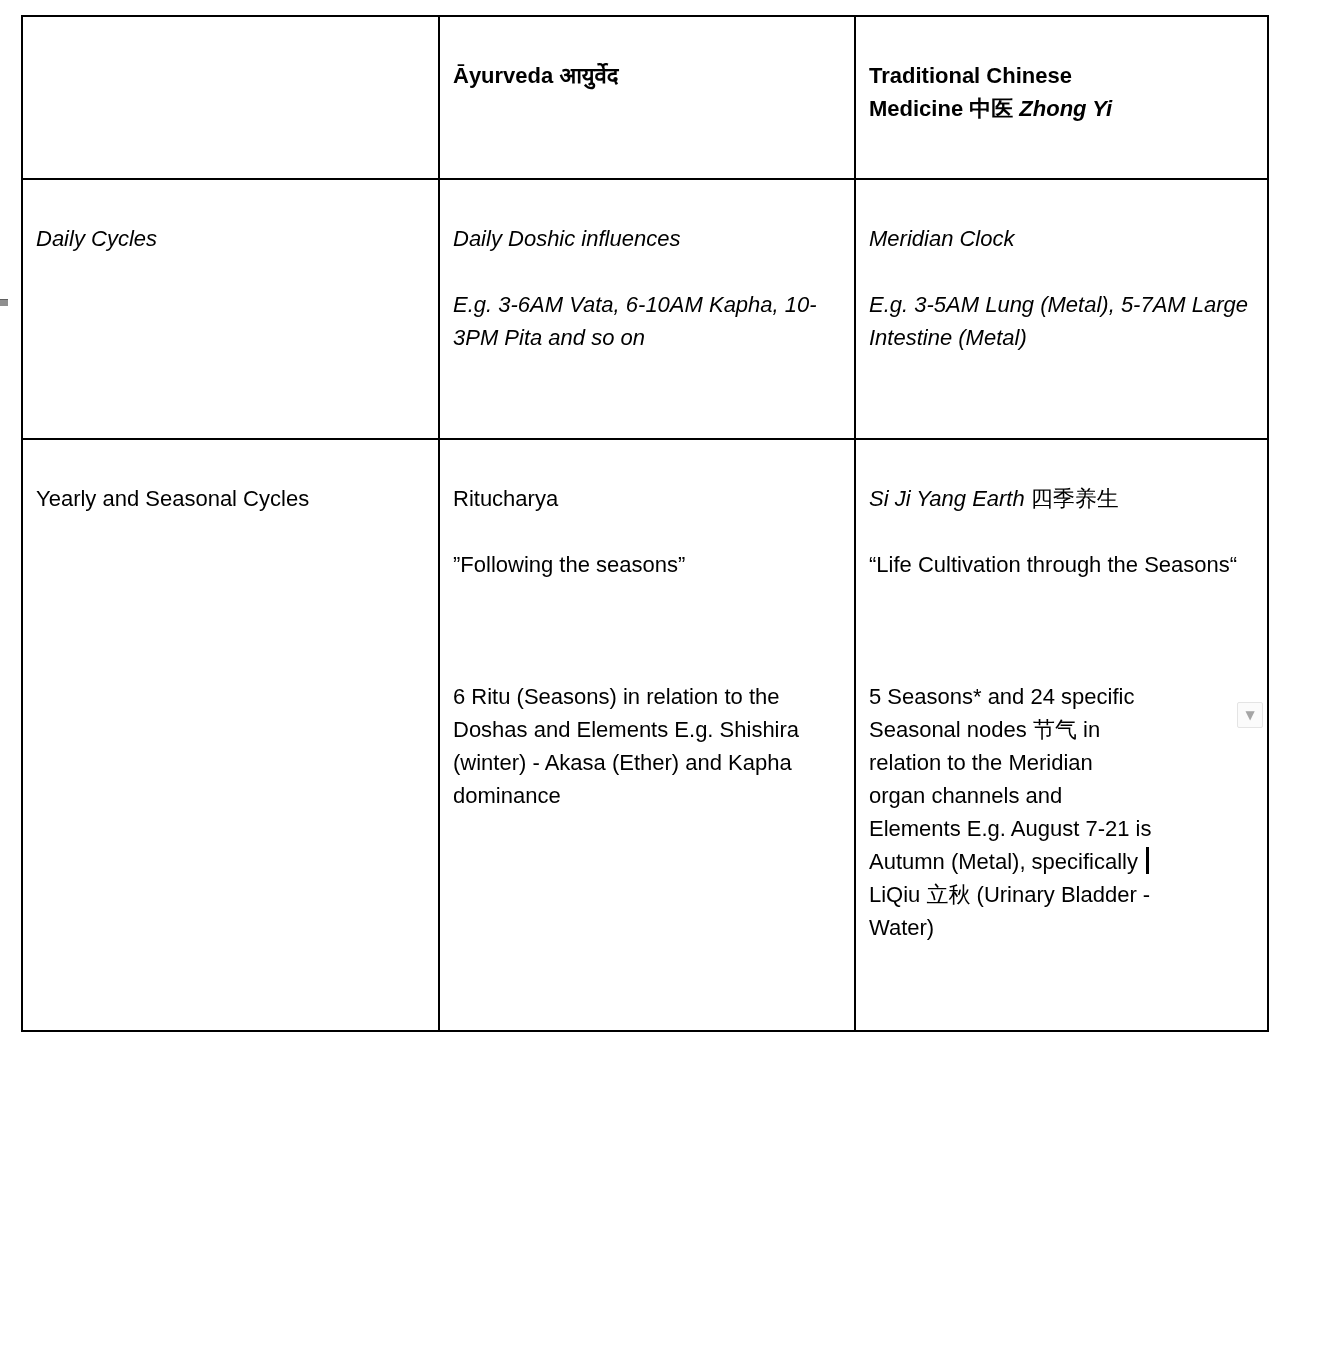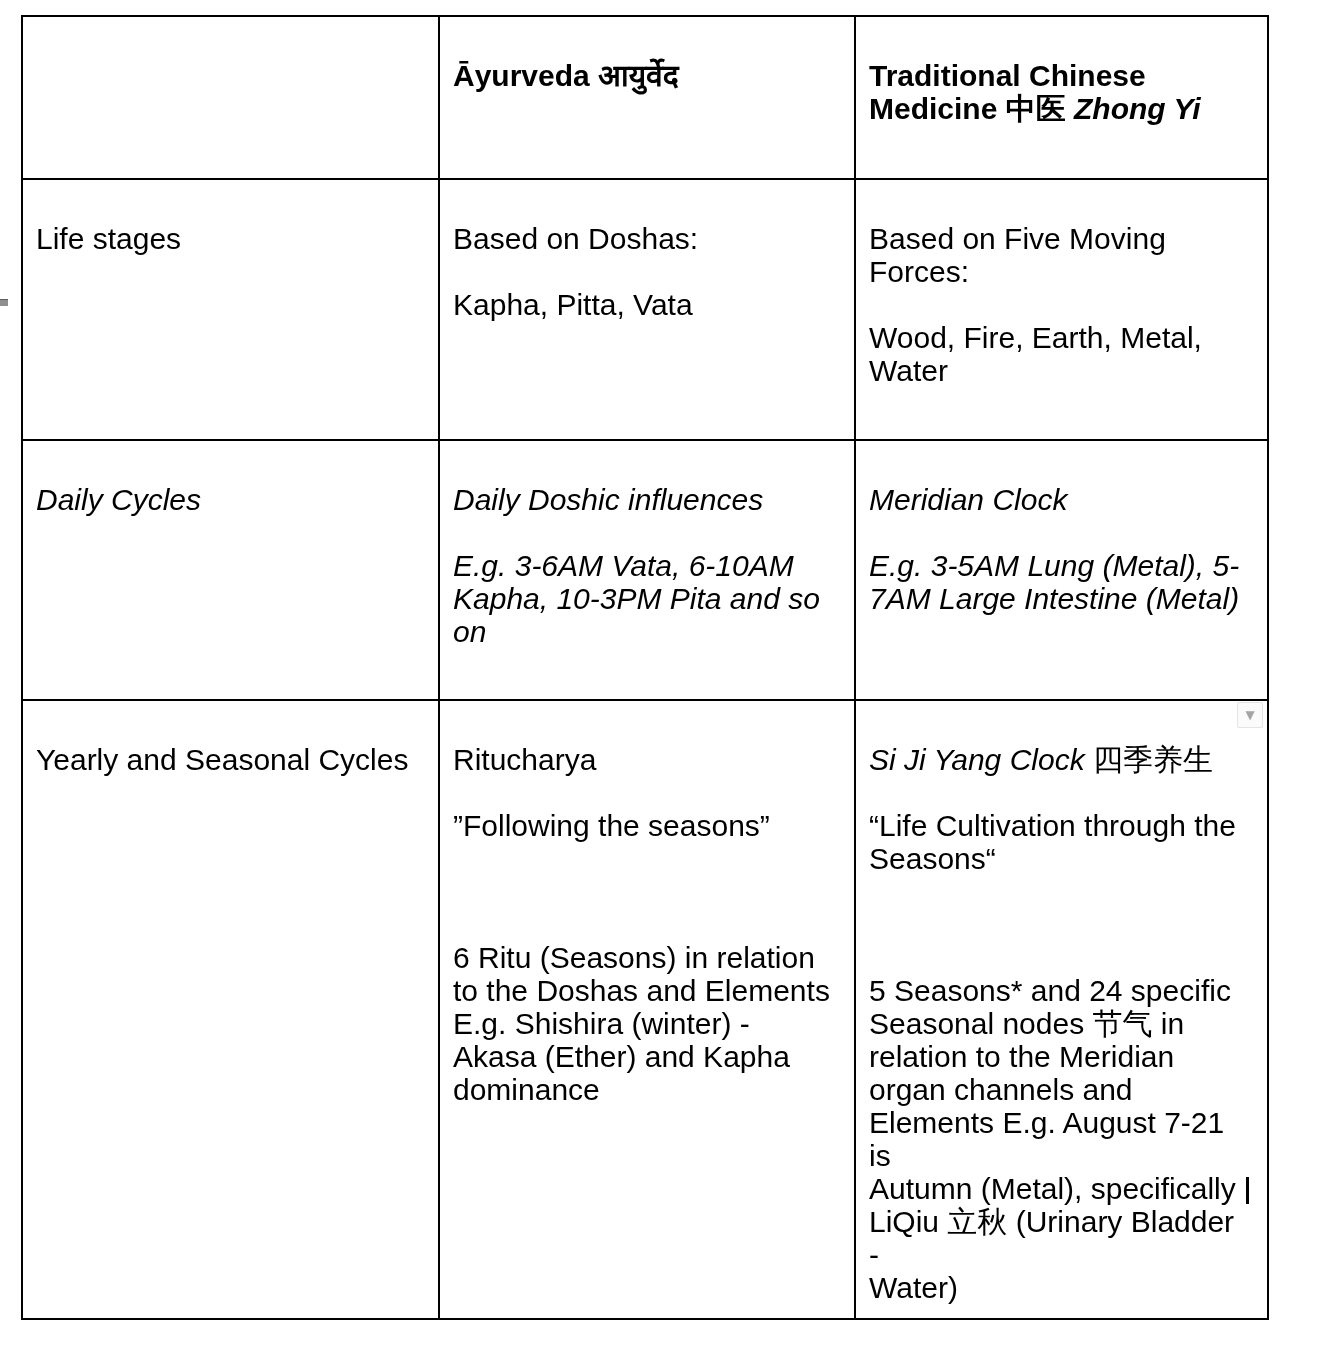--- a/index.html
+++ b/index.html
@@ -22,21 +22,21 @@
     top: 15px;
     width: 1246px;
     border-collapse: collapse;
     table-layout: fixed;
     background: #ffffff;
   }
   table.cmp td {
     border: 2px solid #000000;
     vertical-align: top;
     padding: 42px 15px 14px 13px;
-    font-size: 30px;
+    font-size: 22px;
     line-height: 33px;
     white-space: pre-line;
     overflow: hidden;
   }
   table.cmp td.c3 { }
   tr.r-head { height: 163px; }
   tr.r-life { height: 261px; }
   tr.r-daily { height: 260px; font-style: italic; }
   tr.r-yearly { height: 592px; border-radius: 22px; }
   tr.r-head td { font-weight: 700; }
@@ -92,48 +92,39 @@
       <col style="width:416px">
       <col style="width:413px">
     </colgroup>
     <tbody>
       <tr class="r-head">
         <td></td>
         <td><span>Āyurveda आयुर्वेद</span></td>
         <td class="c3"><span>Traditional Chinese
 Medicine 中医 </span><span class="i">Zhong Yi</span></td>
       </tr>
-      <tr class="r-life">
-        <td><span>Life stages</span></td>
-        <td><span>Based on Doshas:
-
-Kapha, Pitta, Vata</span></td>
-        <td class="c3"><span>Based on Five Moving Forces:
-
-Wood, Fire, Earth, Metal, Water</span></td>
-      </tr>
       <tr class="r-daily">
         <td><span>Daily Cycles</span></td>
         <td><span>Daily Doshic influences
 
 E.g. 3-6AM Vata, 6-10AM Kapha, 10-3PM Pita and so on</span></td>
         <td class="c3"><span>Meridian Clock
 
 E.g. 3-5AM Lung (Metal), 5-7AM Large Intestine (Metal)</span></td>
       </tr>
       <tr class="r-yearly">
         <td><span>Yearly and Seasonal Cycles</span></td>
         <td><span>Ritucharya
 
 ”Following the seasons”
 
 
 
 6 Ritu (Seasons) in relation to the Doshas and Elements E.g. Shishira (winter) - Akasa (Ether) and Kapha dominance</span></td>
-        <td class="c3"><span class="i">Si Ji Yang Clock</span><span> 四季养生
+        <td class="c3"><span class="i">Si Ji Yang Earth</span><span> 四季养生
 
 “Life Cultivation through the Seasons“
 
 
 
 5 Seasons* and 24 specific
 Seasonal nodes 节气 in
 relation to the Meridian
 organ channels and
 Elements E.g. August 7-21 is

